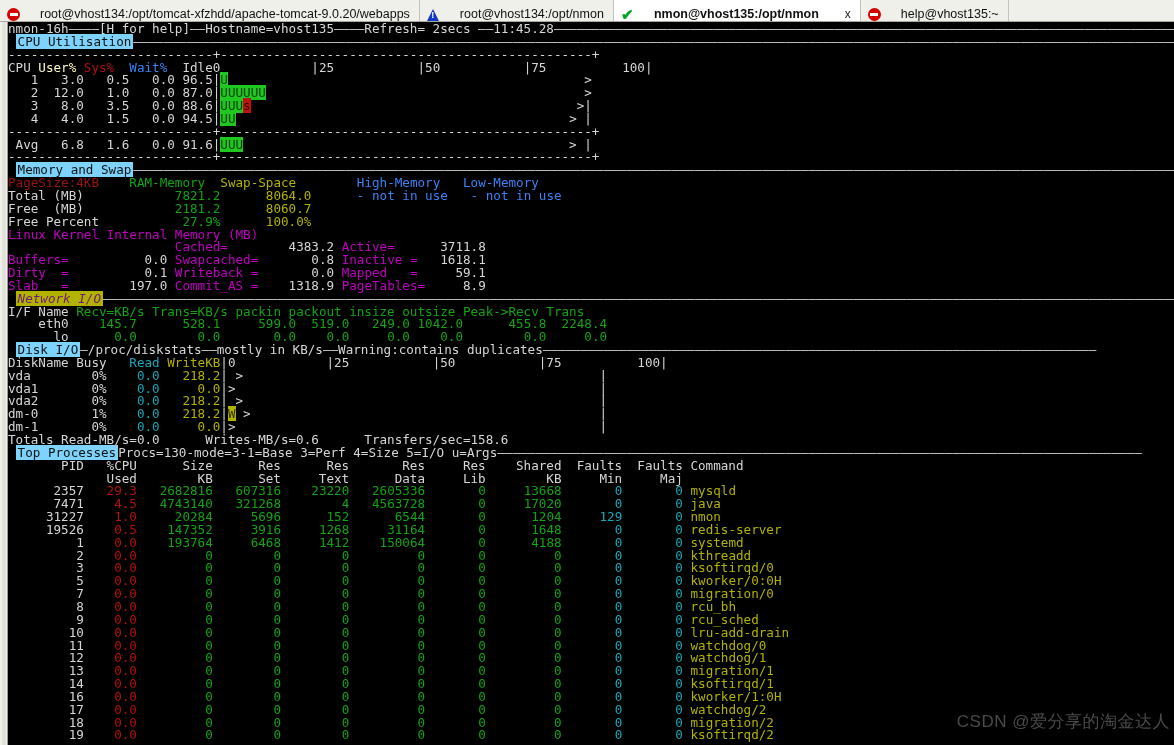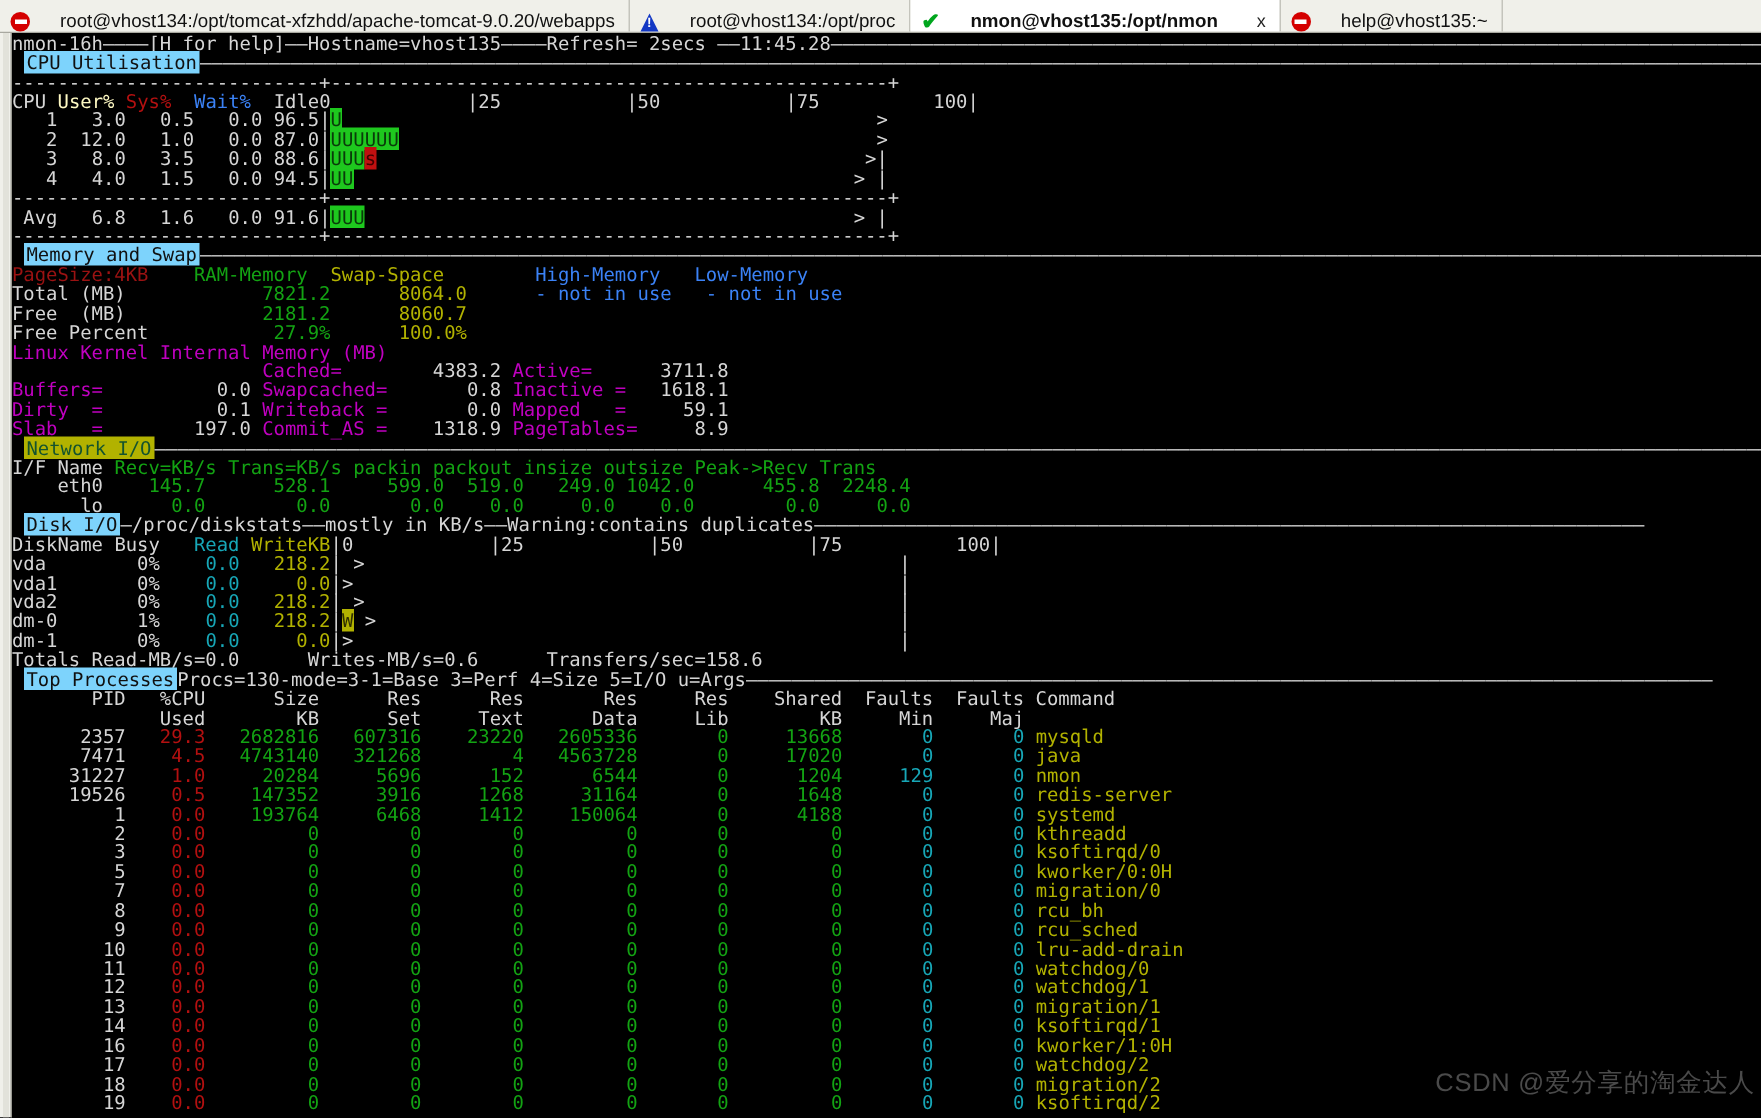--- a/index.html
+++ b/index.html
@@ -127,22 +127,23 @@
   .c-yellow { color: #b2b200; }
   .c-magenta{ color: #c000c0; }
 
   .hdr-box {
     background: #7dd3fc;
     color: #101010;
     padding: 0 2px;
   }
   .hdr-box-y {
     background: #b2b200;
-    color: #14532d;
+    color: #701a75;
     padding: 0 2px;
+    font-style: italic;
   }
   .bar-u {
     background: #1ec81e;
     color: #0a3a0a;
   }
   .bar-s {
     background: #c01010;
     color: #400000;
   }
   .bar-w {
@@ -168,21 +169,21 @@
     <div class="tab">
       <span class="tab-icon">
         <span class="ic-stop"></span>
       </span>
       <span>root@vhost134:/opt/tomcat-xfzhdd/apache-tomcat-9.0.20/webapps</span>
     </div>
     <div class="tab">
       <span class="tab-icon">
         <span class="ic-warn"></span>
       </span>
-      <span>root@vhost134:/opt/proc</span>
+      <span>root@vhost134:/opt/nmon</span>
     </div>
     <div class="tab active">
       <span class="tab-icon">
         <span class="ic-check">✔</span>
       </span>
       <span>nmon@vhost135:/opt/nmon</span>
       <span class="tab-close">x</span>
     </div>
     <div class="tab">
       <span class="tab-icon">

